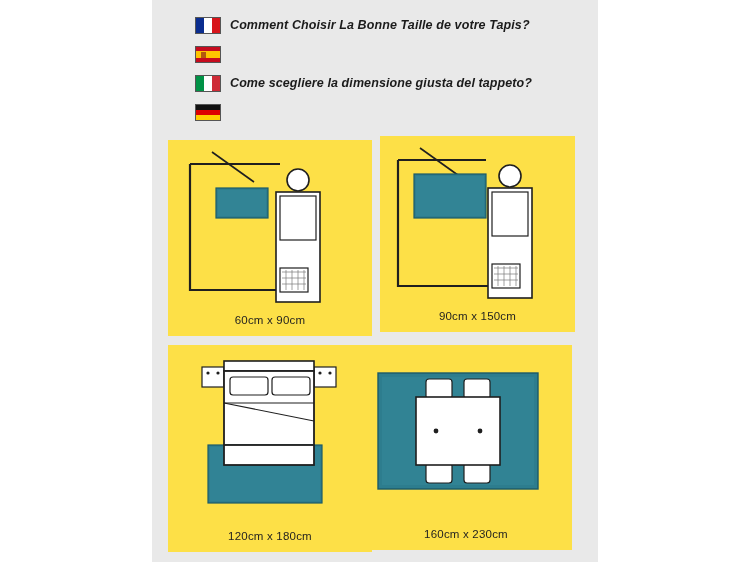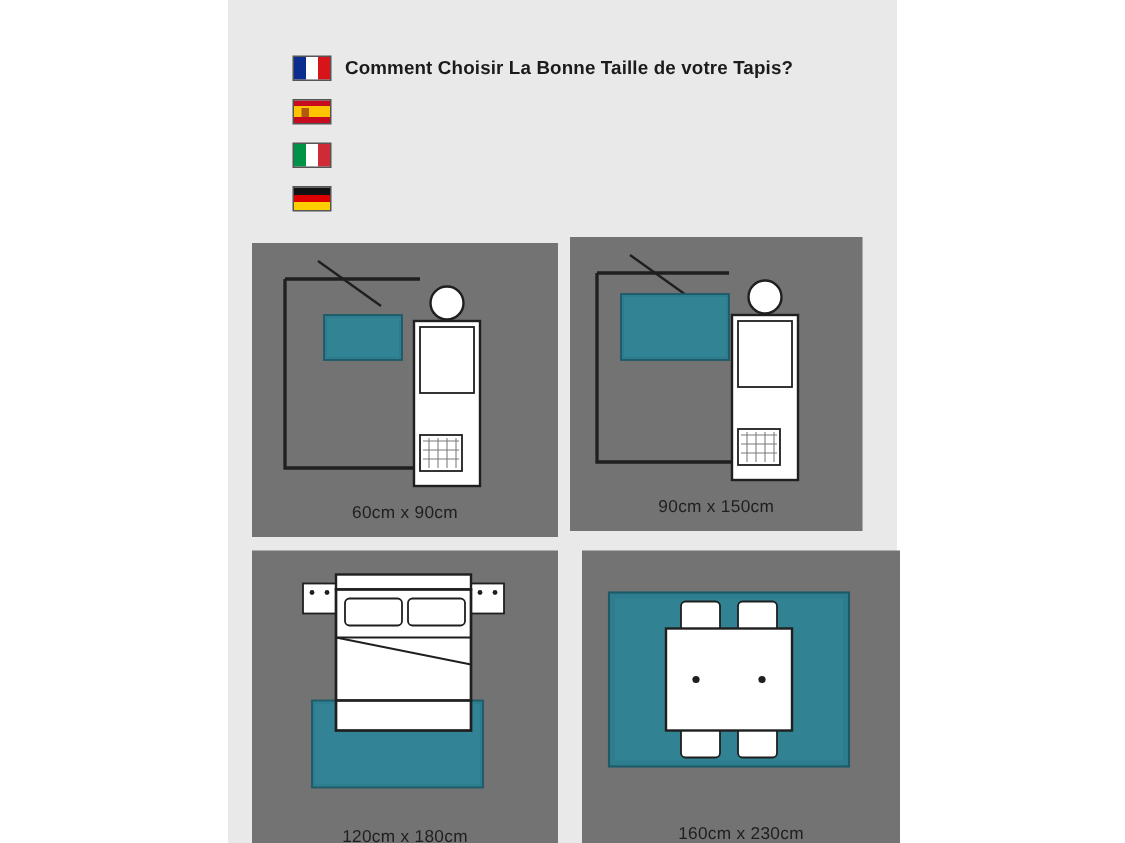--- a/index.html
+++ b/index.html
@@ -25,22 +25,23 @@
     left: 152px;
     top: 0;
     width: 446px;
     height: 562px;
     background: #e9e9e9;
   }
   
   .headings {
     position: absolute;
     left: 195px;
-    top: 32px;
+    top: 12px;
     width: 400px;
+    font-style: italic;
   }
   .headline {
     display: flex;
     align-items: center;
     height: 26px;
     margin-bottom: 3px;
   }
   .flag {
     width: 26px;
     height: 17px;
@@ -76,27 +77,26 @@
   .headline-text {
     font-size: 12.5px;
     font-weight: bold;
     color: #1b1b1b;
     letter-spacing: .1px;
     white-space: nowrap;
   }
   
   .card {
     position: absolute;
-    background: #737373;
-    margin-top: 22px;
+    background: #fde047;
   }
   .card-1 { left: 168px; top: 140px; width: 204px; height: 196px; }
   .card-2 { left: 380px; top: 136px; width: 195px; height: 196px; }
   .card-3 { left: 168px; top: 345px; width: 204px; height: 207px; }
-  .card-4 { left: 388px; top: 345px; width: 212px; height: 205px; }
+  .card-4 { left: 360px; top: 345px; width: 212px; height: 205px; }
 
   .card-caption {
     position: absolute;
     left: 0;
     right: 0;
     bottom: 10px;
     text-align: center;
     font-size: 11.5px;
     color: #1f1f1f;
     letter-spacing: .2px;
@@ -122,20 +122,21 @@
       <span class="flag flag-fr"></span>
       <span class="headline-text">Comment Choisir La Bonne Taille de votre Tapis?</span>
     </div>
 
     <div class="headline">
       <span class="flag flag-es"></span>
     </div>
 
     <div class="headline">
       <span class="flag flag-it"></span>
+      <span class="headline-text">Come scegliere la dimensione giusta del tappeto?</span>
     </div>
 
     <div class="headline">
       <span class="flag flag-de"></span>
     </div>
 
   </div>
 
   <div class="card card-1">
     <div class="card-art">

